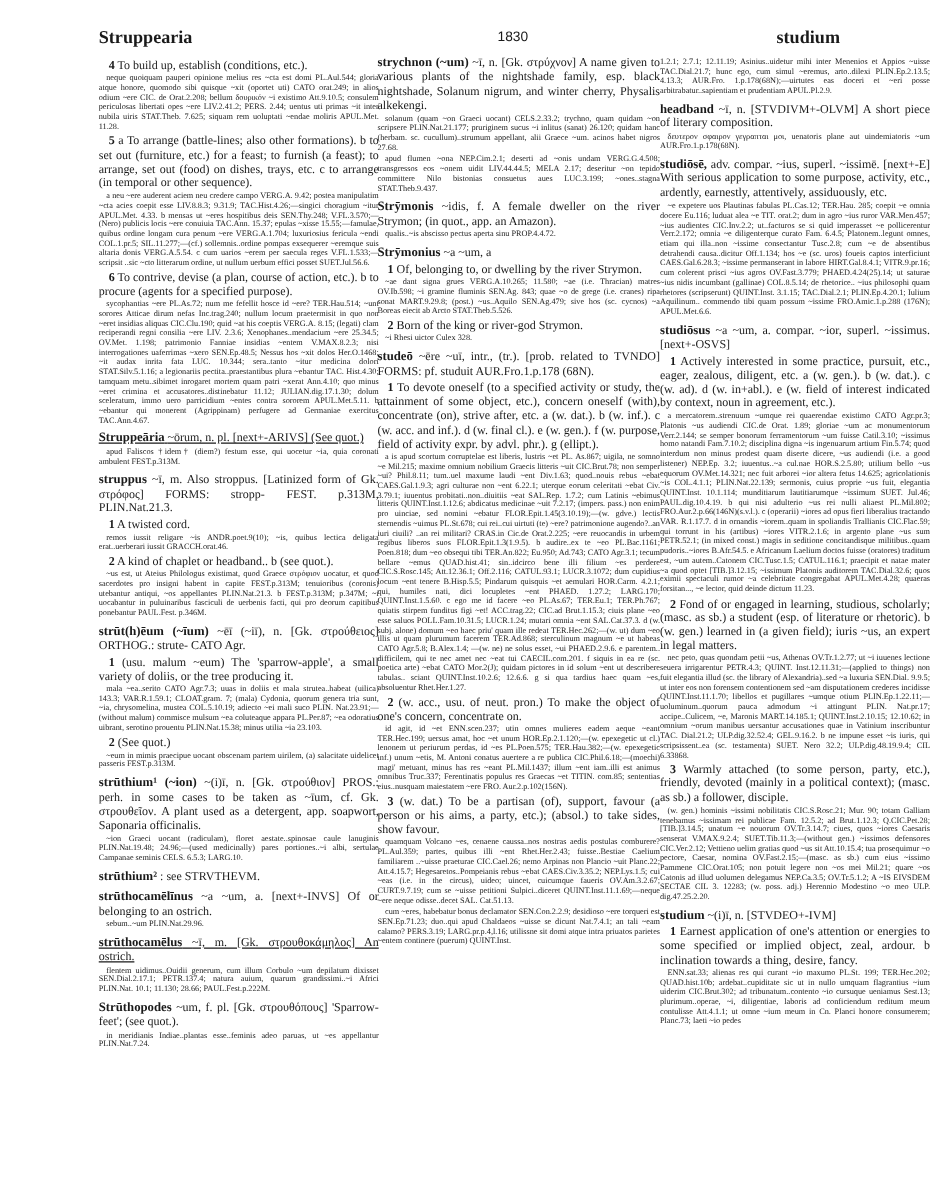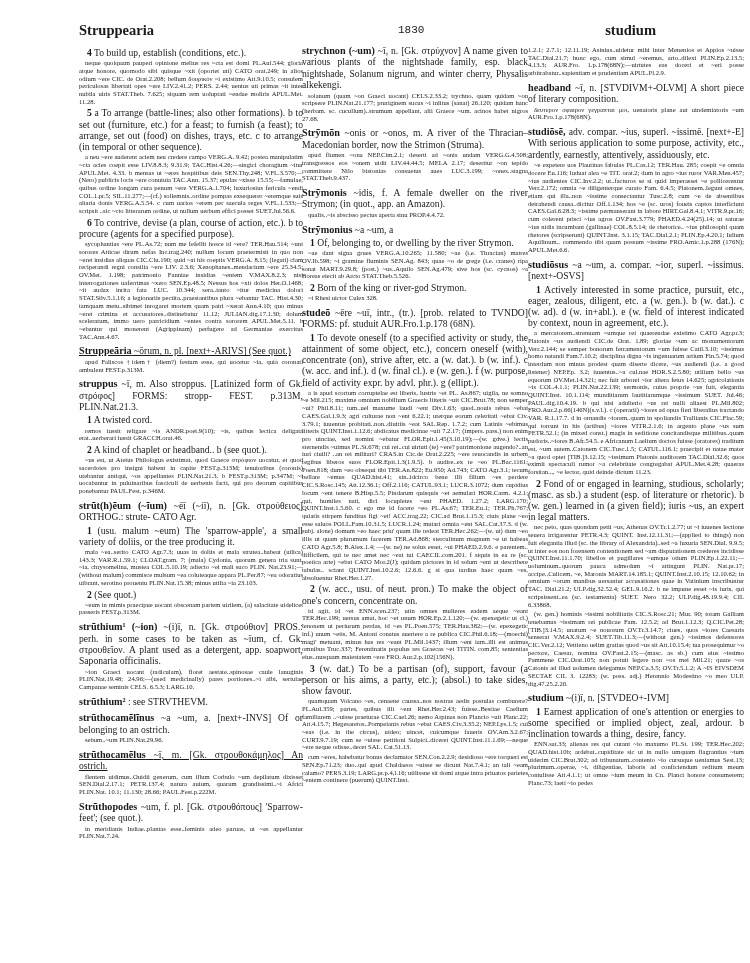--- a/index.html
+++ b/index.html
@@ -1,20 +1,20 @@
 <!DOCTYPE html>
 <html><head>
 <meta charset="utf-8">
 <style>
   html, body { margin:0; padding:0; background:#ffffff; }
   body { width:750px; height:963px; overflow:hidden; position:relative; color:#1a1a1a; font-family:"DejaVu Serif", serif; }
-  .page { position:absolute; left:0; top:0; width:672px; height:963px; }
+  .page { position:absolute; left:0; top:0; width:672px; height:963px;padding-left:16px; }
   .running-head { position:absolute; top:22px; left:79px; right:16px; height:20px; }
   .rh-left { position:absolute; left:0; top:0; font-weight:bold; font-size:14.5px; font-family:"Liberation Serif", serif; }
-  .rh-center { position:absolute; left:319px; top:2px; font-size:11px; font-family:Liberation Mono, monospace; }
+  .rh-center { position:absolute; left:319px; top:2px; font-size:11px; font-family:Liberation Sans, sans-serif; }
   .rh-right { position:absolute; right:0; top:0; font-weight:bold; font-size:14.5px; font-family:"Liberation Serif", serif; }
   .col { position:absolute; top:45px; width:224px; font-family:"Liberation Serif", serif; }
   .col-1 { left:79px; }
   .col-2 { left:302px; width:226px; }
   .col-3 { left:528px; width:216px; }
   .lemma-line { font-size:9.6px; line-height:11.4px; text-align:justify; text-indent:0; margin:0; }
   .lemma { font-weight:bold; font-size:10.2px;margin-top:33px; }
   .sense { font-size:9.6px; line-height:11.2px; text-align:justify; margin:2px 0 0 0; text-indent:8px; }
   .sense .num { font-weight:bold; }
   .cit { font-size:6.6px; line-height:7.7px; text-align:justify; margin:1px 0 2px 0; text-indent:6px; color:#222; }
@@ -55,21 +55,20 @@
       <p class="lemma-line" style="margin-top: 5px;"><span class="lemma">strūthocamēlīnus</span> <span>~a ~um, a. [next+-INVS] Of or belonging to an ostrich.</span></p>
       <p class="cit">sebum..~um PLIN.Nat.29.96.</p>
       <p class="lemma-line" style="margin-top: 5px; text-decoration: underline;"><span class="lemma">strūthocamēlus</span> <span>~ī, m. [Gk. στρουθοκάμηλος] An ostrich.</span></p>
       <p class="cit">flentem uidimus..Ouidii generum, cum illum Corbulo ~um depilatum dixisset SEN.Dial.2.17.1; PETR.137.4; natura auium, quarum grandissimi..~i Africi PLIN.Nat. 10.1; 11.130; 28.66; PAUL.Fest.p.222M.</p>
       <p class="lemma-line" style="margin-top: 5px;"><span class="lemma">Strūthopodes</span> <span>~um, f. pl. [Gk. στρουθόπους] 'Sparrow-feet'; (see quot.).</span></p>
       <p class="cit">in meridianis Indiae..plantas esse..feminis adeo paruas, ut ~es appellantur PLIN.Nat.7.24.</p>
     </div>
   <div class="col col-2" id="col-1">
       <p class="lemma-line"><span class="lemma">strychnon (~um)</span> <span>~ī, n. [Gk. στρύχνον] A name given to various plants of the nightshade family, esp. black nightshade, Solanum nigrum, and winter cherry, Physalis alkekengi.</span></p>
       <p class="cit">solanum (quam ~on Graeci uocant) CELS.2.33.2; trychno, quam quidam ~on scripsere PLIN.Nat.21.177; pruriginem sucus ~i inlitus (sanat) 26.120; quidam hanc (herbam. sc. cucullum)..strumum appellant, alii Graece ~um. acinos habet nigros 27.68.</p>
-      <p class="lemma-line" style="margin-top: 5px;"><span class="lemma">Strȳmōn</span> <span>~onis or ~onos, m. A river of the Thracian–Macedonian border, now the Strimon (Struma).</span></p>
       <p class="cit">apud flumen ~ona NEP.Cim.2.1; deserti ad ~onis undam VERG.G.4.508; transgressos eos ~onem uidit LIV.44.44.5; MELA 2.17; deseritur ~on tepido committere Nilo bistonias consuetus aues LUC.3.199; ~ones..stagna STAT.Theb.9.437.</p>
       <p class="lemma-line" style="margin-top: 5px;"><span class="lemma">Strȳmonis</span> <span>~idis, f. A female dweller on the river Strymon; (in quot., app. an Amazon).</span></p>
       <p class="cit">qualis..~is abscisso pectus aperta sinu PROP.4.4.72.</p>
       <p class="lemma-line" style="margin-top: 5px;"><span class="lemma">Strȳmonius</span> <span>~a ~um, a</span></p>
       <p class="sense"><span class="num">1</span> <span>Of, belonging to, or dwelling by the river Strymon.</span></p>
       <p class="cit">~ae dant signa grues VERG.A.10.265; 11.580; ~ae (i.e. Thracian) matres OV.Ib.598; ~i gramine fluminis SEN.Ag. 843; quae ~o de grege (i.e. cranes) ripa sonat MART.9.29.8; (post.) ~us..Aquilo SEN.Ag.479; sive hos (sc. cycnos) ~a Boreas eiecit ab Arcto STAT.Theb.5.526.</p>
       <p class="sense"><span class="num">2</span> <span>Born of the king or river-god Strymon.</span></p>
       <p class="cit">~i Rhesi uictor Culex 328.</p>
       <p class="lemma-line" style="margin-top: 5px;"><span class="lemma">studeō</span> <span>~ēre ~uī, intr., (tr.). [prob. related to TVNDO] FORMS: pf. studuit AUR.Fro.1.p.178 (68N).</span></p>
       <p class="sense"><span class="num">1</span> <span>To devote oneself (to a specified activity or study, the attainment of some object, etc.), concern oneself (with), concentrate (on), strive after, etc. a (w. dat.). b (w. inf.). c (w. acc. and inf.). d (w. final cl.). e (w. gen.). f (w. purpose, field of activity expr. by advl. phr.). g (ellipt.).</span></p>
@@ -84,18 +83,19 @@
       <p class="cit cont">1.2.1; 2.7.1; 12.11.19; Asinius..uidetur mihi inter Menenios et Appios ~uisse TAC.Dial.21.7; hunc ego, cum simul ~eremus, arto..dilexi PLIN.Ep.2.13.5; 4.13.3; AUR.Fro. 1.p.178(68N);—uirtutes eas doceri et ~eri posse arbitrabatur..sapientiam et prudentiam APUL.Pl.2.9.</p>
       <p class="lemma-line" style="margin-top: 5px;"><span class="lemma">headband</span> <span>~ī, n. [STVDIVM+-OLVM] A short piece of literary composition.</span></p>
       <p class="cit">δευτερον σφαιρον γεγραπται μοι, uenatoris plane aut uindemiatoris ~um AUR.Fro.1.p.178(68N).</p>
       <p class="lemma-line" style="margin-top: 5px;"><span class="lemma">studiōsē,</span> <span>adv. compar. ~ius, superl. ~issimē. [next+-E] With serious application to some purpose, activity, etc., ardently, earnestly, attentively, assiduously, etc.</span></p>
       <p class="cit">~e expetere uos Plautinas fabulas PL.Cas.12; TER.Hau. 285; coepit ~e omnia docere Eu.116; luduat alea ~e TIT. orat.2; dum in agro ~ius ruror VAR.Men.457; ~ius audientes CIC.Inv.2.2; ut..facturos se si quid imperasset ~e pollicerentur Verr.2.172; omnia ~e diligenterque curato Fam. 6.4.5; Platonem..legunt omnes, etiam qui illa..non ~issime consectantur Tusc.2.8; cum ~e de absentibus detrahendi causa..dicitur Off.1.134; hos ~e (sc. uros) foueis captos interficiunt CAES.Gal.6.28.3; ~issime permanserant in labore HIRT.Gal.8.4.1; VITR.9.pr.16; cum colerent prisci ~ius agros OV.Fast.3.779; PHAED.4.24(25).14; ut saturae ~ius nidis incumbant (gallinae) COL.8.5.14; de rhetorice.. ~ius philosophi quam rhetores (scripserunt) QUINT.Inst. 3.1.15; TAC.Dial.2.1; PLIN.Ep.4.20.1; Iulium Aquilinum.. commendo tibi quam possum ~issime FRO.Amic.1.p.288 (176N); APUL.Met.6.6.</p>
       <p class="lemma-line" style="margin-top: 5px;"><span class="lemma">studiōsus</span> <span>~a ~um, a. compar. ~ior, superl. ~issimus. [next+-OSVS]</span></p>
       <p class="sense"><span class="num">1</span> <span>Actively interested in some practice, pursuit, etc., eager, zealous, diligent, etc. a (w. gen.). b (w. dat.). c (w. ad). d (w. in+abl.). e (w. field of interest indicated by context, noun in agreement, etc.).</span></p>
       <p class="cit">a mercatorem..strenuum ~umque rei quaerendae existimo CATO Agr.pr.3; Platonis ~us audiendi CIC.de Orat. 1.89; gloriae ~um ac monumentorum Verr.2.144; se semper bonorum ferramentorum ~um fuisse Catil.3.10; ~issimus homo natandi Fam.7.10.2; disciplina digna ~is ingenuarum artium Fin.5.74; quod interdum non minus prodest quam diserte dicere, ~us audiendi (i.e. a good listener) NEP.Ep. 3.2; iuuentus..~a cul.nae HOR.S.2.5.80; utilium bello ~us equorum OV.Met.14.321; nec fuit arborei ~ior altera fetus 14.625; agricolationis ~is COL.4.1.1; PLIN.Nat.22.139; sermonis, cuius proprie ~us fuit, elegantia QUINT.Inst. 10.1.114; munditiarum lautitiarumque ~issimum SUET. Jul.46; PAUL.dig.10.4.19. b qui nisi adulterio ~us rei nulli aliaest PL.Mil.802; FRO.Aur.2.p.66(146N)(s.v.l.). c (operarii) ~iores ad opus fieri liberalius tractando VAR. R.1.17.7. d in ornandis ~iorem..quam in spoliandis Trallianis CIC.Flac.59; qui torrunt in his (artibus) ~iores VITR.2.1.6; in argento plane ~us sum PETR.52.1; (in mixed const.) magis in seditione concitandisque militibus..quam pudoris..~iores B.Afr.54.5. e Africanum Laelium doctos fuisse (oratores) traditum est, ~um autem..Catonem CIC.Tusc.1.5; CATUL.116.1; praecipit et natae mater ~a quod optet [TIB.]3.12.15; ~issimum Platonis auditorem TAC.Dial.32.6; quos eximii spectaculi rumor ~a celebritate congregabat APUL.Met.4.28; quaeras forsitan..., ~e lector, quid deinde dictum 11.23.</p>
       <p class="sense"><span class="num">2</span> <span>Fond of or engaged in learning, studious, scholarly; (masc. as sb.) a student (esp. of literature or rhetoric). b (w. gen.) learned in (a given field); iuris ~us, an expert in legal matters.</span></p>
       <p class="cit">nec peto, quas quondam petii ~us, Athenas OV.Tr.1.2.77; ut ~i iuuenes lectione seuera irrigarentur PETR.4.3; QUINT. Inst.12.11.31;—(applied to things) non fuit elegantia illud (sc. the library of Alexandria)..sed ~a luxuria SEN.Dial. 9.9.5; ut inter eos non forensem contentionem sed ~am disputationem crederes incidisse QUINT.Inst.11.1.70; libellos et pugillares ~umque otium PLIN.Ep.1.22.11;— uoluminum..quorum pauca admodum ~i attingunt PLIN. Nat.pr.17; accipe..Culicem, ~e, Maronis MART.14.185.1; QUINT.Inst.2.10.15; 12.10.62; in omnium ~orum manibus uersantur accusationes quae in Vatinium inscribuntur TAC. Dial.21.2; ULP.dig.32.52.4; GEL.9.16.2. b ne impune esset ~is iuris, qui scripsissent..ea (sc. testamenta) SUET. Nero 32.2; ULP.dig.48.19.9.4; CIL 6.33868.</p>
+      <p class="sense"><span class="num">3</span> <span>Warmly attached (to some person, party, etc.), friendly, devoted (mainly in a political context); (masc. as sb.) a follower, disciple.</span></p>
       <p class="cit">(w. gen.) hominis ~issimi nobilitatis CIC.S.Rosc.21; Mur. 90; totam Galliam tenebamus ~issimam rei publicae Fam. 12.5.2; ad Brut.1.12.3; Q.CIC.Pet.28; [TIB.]3.14.5; unatum ~e nouorum OV.Tr.3.14.7; ciues, quos ~iores Caesaris senserat V.MAX.9.2.4; SUET.Tib.11.3;—(without gen.) ~issimos defensores CIC.Ver.2.12; Vettieno uelim gratias quod ~us sit Att.10.15.4; tua prosequimur ~o pectore, Caesar, nomina OV.Fast.2.15;—(masc. as sb.) cum eius ~issimo Pammene CIC.Orat.105; non potuit legere non ~os mei Mil.21; quare ~os Catonis ad illud uolumen delegamus NEP.Ca.3.5; OV.Tr.5.1.2; A ~IS EIVSDEM SECTAE CIL 3. 12283; (w. poss. adj.) Herennio Modestino ~o meo ULP. dig.47.25.2.20.</p>
       <p class="lemma-line" style="margin-top: 5px;"><span class="lemma">studium</span> <span>~(i)ī, n. [STVDEO+-IVM]</span></p>
       <p class="sense"><span class="num">1</span> <span>Earnest application of one's attention or energies to some specified or implied object, zeal, ardour. b inclination towards a thing, desire, fancy.</span></p>
       <p class="cit">ENN.sat.33; alienas res qui curant ~io maxumo PL.St. 199; TER.Hec.202; QUAD.hist.10b; ardebat..cupiditate sic ut in nullo umquam flagrantius ~ium uiderim CIC.Brut.302; ad tribunatum..contento ~io cursuque ueniamus Sest.13; plurimum..operae, ~i, diligentiae, laboris ad conficiendum reditum meum contulisse Att.4.1.1; ut omne ~ium meum in Cn. Planci honore consumerem; Planc.73; laeti ~io pedes</p>
     </div>
 </div>
 
 </body></html>

